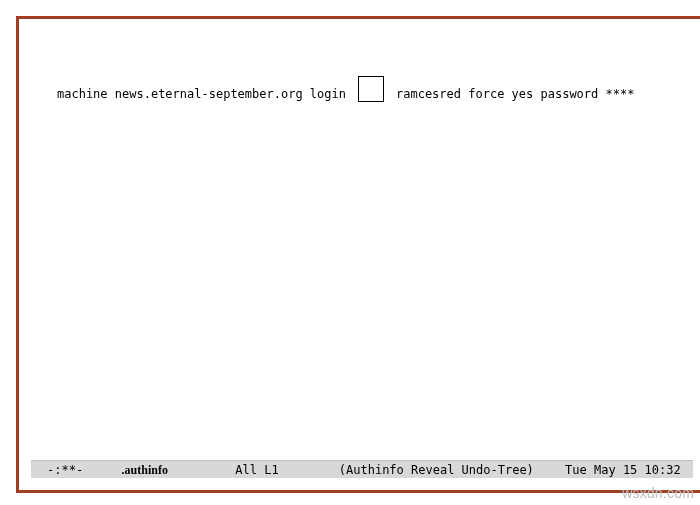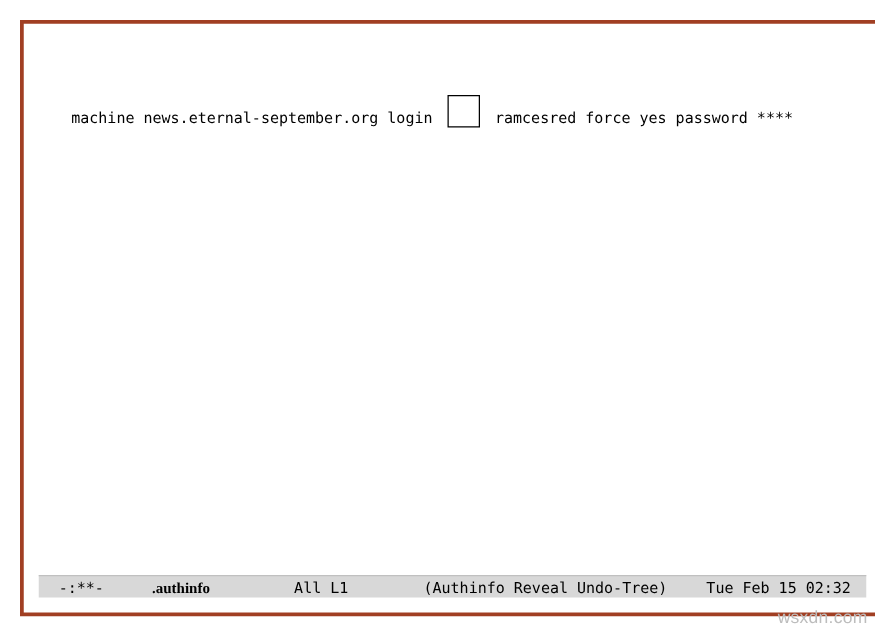--- a/index.html
+++ b/index.html
@@ -84,20 +84,20 @@
       letter-spacing: 0.2px;
     }
   </style>
 </head>
 <body>
 
 <div class="window-frame">
   <div class="buffer-area">
     <span class="buffer-line"><span>machine news.eternal-september.org login</span><span class="cursor-box"></span><span>ramcesred force yes password ****</span></span>
   </div>
-  <div class="mode-line"><span>-:**-</span>  <span class="buf-name">.authinfo</span>      <span>All L1</span>     <span>(Authinfo Reveal Undo-Tree)</span> <span>Tue Feb 15 02:32</span> <span>Mail</span></div>
+  <div class="mode-line"><span>-:**-</span>  <span class="buf-name">.authinfo</span>      <span>All L1</span>     <span>(Authinfo Reveal Undo-Tree)</span> <span>Tue May 15 10:32</span> <span>Mail</span></div>
 </div>
 
 <div class="echo-area">
   <span></span>
 </div>
 
 <div class="watermark">wsxdn.com</div>
 
 </body></html>

